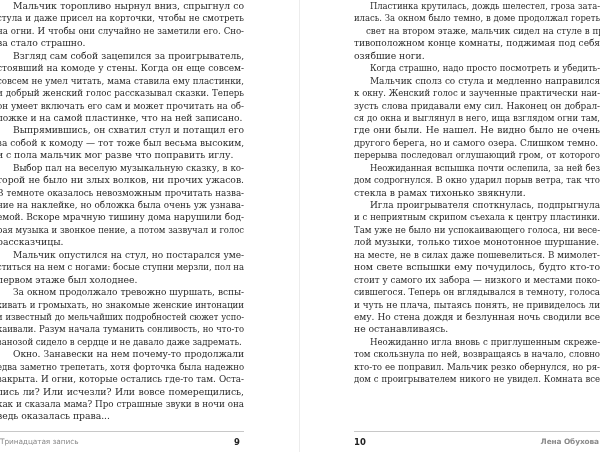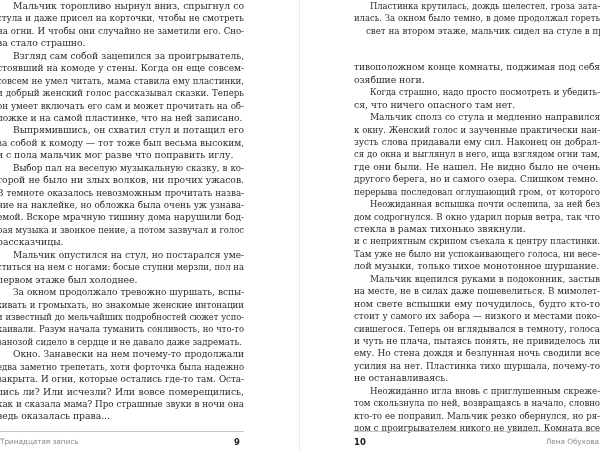--- a/index.html
+++ b/index.html
@@ -82,21 +82,21 @@
       letter-spacing: -0.1px;
     }
     .page-number {
       color: #222222;
       font-weight: bold;
       font-size: 8.5px;
     }
     .page-left .running-title { position: absolute; left: 3px; }
     .page-left .page-number { position: absolute; right: 4px; }
     .page-right .page-number { position: absolute; left: 0; }
-    .page-right .running-title { position: absolute; right: 1px; }
+    .page-right .running-title { position: absolute; right: 1px; font-weight: bold; }
   </style>
 </head>
 <body>
 
 <div class="spread">
 
   <div class="page page-left">
     <div class="text-block">
         <span class="line indent" style="white-space: nowrap; overflow: hidden;">Мальчик торопливо нырнул вниз, спрыгнул со</span>
         <span class="line" style="white-space: nowrap; font-size: 8.70868px; overflow: hidden;">стула и даже присел на корточки, чтобы не смотреть</span>
@@ -140,45 +140,43 @@
     </div>
   </div>
 
   <div class="gutter"></div>
 
   <div class="page page-right">
     <div class="text-block">
         <span class="line indent" style="white-space: nowrap; font-size: 8.44916px; overflow: hidden;">Пластинка крутилась, дождь шелестел, гроза зата-</span>
         <span class="line" style="white-space: nowrap; font-size: 8.51052px; overflow: hidden;">илась. За окном было темно, в доме продолжал гореть</span>
         <span class="line" style="white-space: nowrap; font-size: 8.74764px; overflow: hidden; margin-left: 12px;">свет на втором этаже, мальчик сидел на стуле в про-</span>
-        <span class="line" style="white-space: nowrap; font-size: 9.05964px; overflow: hidden; margin-top: 24px;">тивоположном конце комнаты, поджимая под себя</span>
+        <span class="line" style="white-space: nowrap; font-size: 9.05964px; overflow: hidden;">тивоположном конце комнаты, поджимая под себя</span>
         <span class="line last" style="white-space: nowrap; overflow: hidden; text-align: right;">озябшие ноги.</span>
         <span class="line indent" style="white-space: nowrap; font-size: 8.47457px; overflow: hidden;">Когда страшно, надо просто посмотреть и убедить-</span>
-        <span class="line last" style="white-space: nowrap; overflow: hidden;">ся, что ничего опасного там нет.</span>
         <span class="line indent" style="white-space: nowrap; font-size: 8.95039px; overflow: hidden;">Мальчик сполз со стула и медленно направился</span>
         <span class="line" style="white-space: nowrap; font-size: 8.52607px; overflow: hidden;">к окну. Женский голос и заученные практически наи-</span>
         <span class="line" style="white-space: nowrap; font-size: 8.93498px; overflow: hidden;">зусть слова придавали ему сил. Наконец он добрал-</span>
         <span class="line" style="white-space: nowrap; font-size: 8.56644px; overflow: hidden;">ся до окна и выглянул в него, ища взглядом огни там,</span>
         <span class="line" style="white-space: nowrap; font-size: 9.22643px; overflow: hidden;">где они были. Не нашел. Не видно было не очень</span>
         <span class="line last" style="white-space: nowrap; font-size: 8.95598px; overflow: hidden;">другого берега, но и самого озера. Слишком темно.</span>
         <span class="line" style="white-space: nowrap; font-size: 8.65714px; overflow: hidden;">перерыва последовал оглушающий гром, от которого</span>
         <span class="line indent" style="white-space: nowrap; font-size: 8.45603px; overflow: hidden;">Неожиданная вспышка почти ослепила, за ней без</span>
         <span class="line" style="white-space: nowrap; font-size: 8.64524px; overflow: hidden;">дом содрогнулся. В окно ударил порыв ветра, так что</span>
         <span class="line last" style="white-space: nowrap; overflow: hidden;">стекла в рамах тихонько звякнули.</span>
+        <span class="line indent" style="white-space: nowrap; font-size: 9.01956px; overflow: hidden;">Игла проигрывателя споткнулась, подпрыгнула</span>
         <span class="line" style="white-space: nowrap; font-size: 8.48906px; overflow: hidden;">и с неприятным скрипом съехала к центру пластинки.</span>
         <span class="line" style="white-space: nowrap; font-size: 8.60259px; overflow: hidden;">Там уже не было ни успокаивающего голоса, ни весе-</span>
         <span class="line last" style="white-space: nowrap; overflow: hidden;">лой музыки, только тихое монотонное шуршание.</span>
-        <span class="line indent" style="white-space: nowrap; font-size: 8.87121px; overflow: hidden;">Мальчик вцепился руками в подоконник, застыв</span>
         <span class="line" style="white-space: nowrap; font-size: 8.73024px; overflow: hidden;">на месте, не в силах даже пошевелиться. В мимолет-</span>
         <span class="line" style="white-space: nowrap; overflow: hidden;">ном свете вспышки ему почудилось, будто кто-то</span>
         <span class="line" style="white-space: nowrap; font-size: 8.78747px; overflow: hidden;">стоит у самого их забора — низкого и местами поко-</span>
         <span class="line" style="white-space: nowrap; font-size: 8.77043px; overflow: hidden;">сившегося. Теперь он вглядывался в темноту, голоса</span>
         <span class="line" style="white-space: nowrap; font-size: 8.84654px; overflow: hidden;">и чуть не плача, пытаясь понять, не привиделось ли</span>
         <span class="line" style="white-space: nowrap; font-size: 9.03871px; overflow: hidden;">ему. Но стена дождя и безлунная ночь сводили все</span>
-        <span class="line" style="white-space: nowrap; font-size: 8.87854px; overflow: hidden;">усилия на нет. Пластинка тихо шуршала, почему-то</span>
         <span class="line last" style="white-space: nowrap; overflow: hidden;">не останавливаясь.</span>
         <span class="line indent" style="white-space: nowrap; font-size: 8.63574px; overflow: hidden;">Неожиданно игла вновь с приглушенным скреже-</span>
         <span class="line" style="white-space: nowrap; font-size: 8.60515px; overflow: hidden;">том скользнула по ней, возвращаясь в начало, словно</span>
         <span class="line" style="white-space: nowrap; font-size: 8.66647px; overflow: hidden;">кто-то ее поправил. Мальчик резко обернулся, но ря-</span>
         <span class="line" style="white-space: nowrap; font-size: 8.56593px; overflow: hidden;">дом с проигрывателем никого не увидел. Комната все</span>
       </div>
     <div class="footer-rule"></div>
     <div class="footer">
       <span class="page-number">10</span>
       <span class="running-title">Лена Обухова</span>

